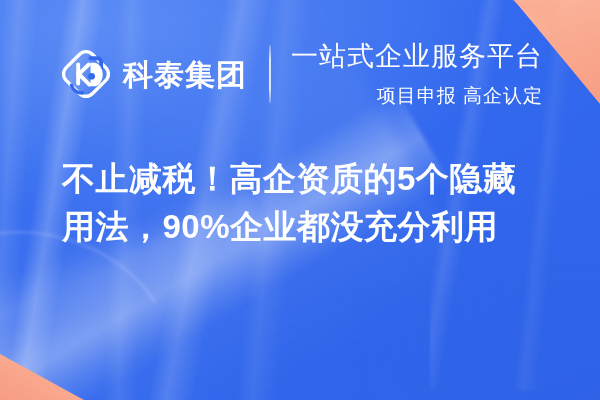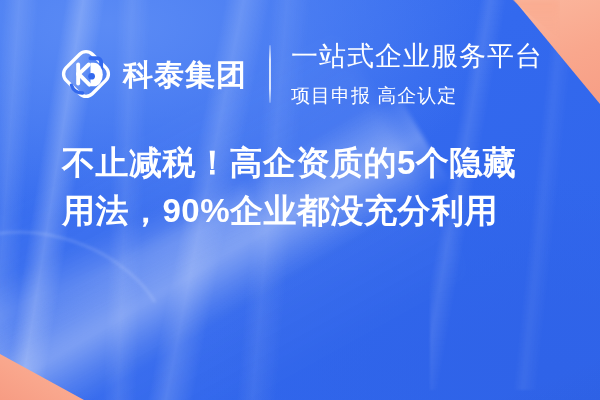--- a/index.html
+++ b/index.html
@@ -155,20 +155,21 @@
   }
 
   
   .header {
     position: absolute;
     left: 58px;
     top: 42px;
     display: flex;
     align-items: center;
     gap: 0;
+    text-align: right;
   }
 
   .logo-lockup {
     display: flex;
     align-items: center;
     gap: 9px;
   }
 
   .logo-mark {
     width: 56px;
@@ -249,21 +250,21 @@
     color: #ffffff;
     letter-spacing: 1px;
     line-height: 1.05;
     white-space: nowrap;
   }
 
   
   .headline {
     position: absolute;
     left: 62px;
-    top: 139px;
+    top: 155px;
     width: 480px;
     font-size: 33px;
     font-weight: 700;
     color: #ffffff;
     line-height: 1.45;
     letter-spacing: 0.5px;
     word-break: break-all;
   }
 </style>
 </head>

